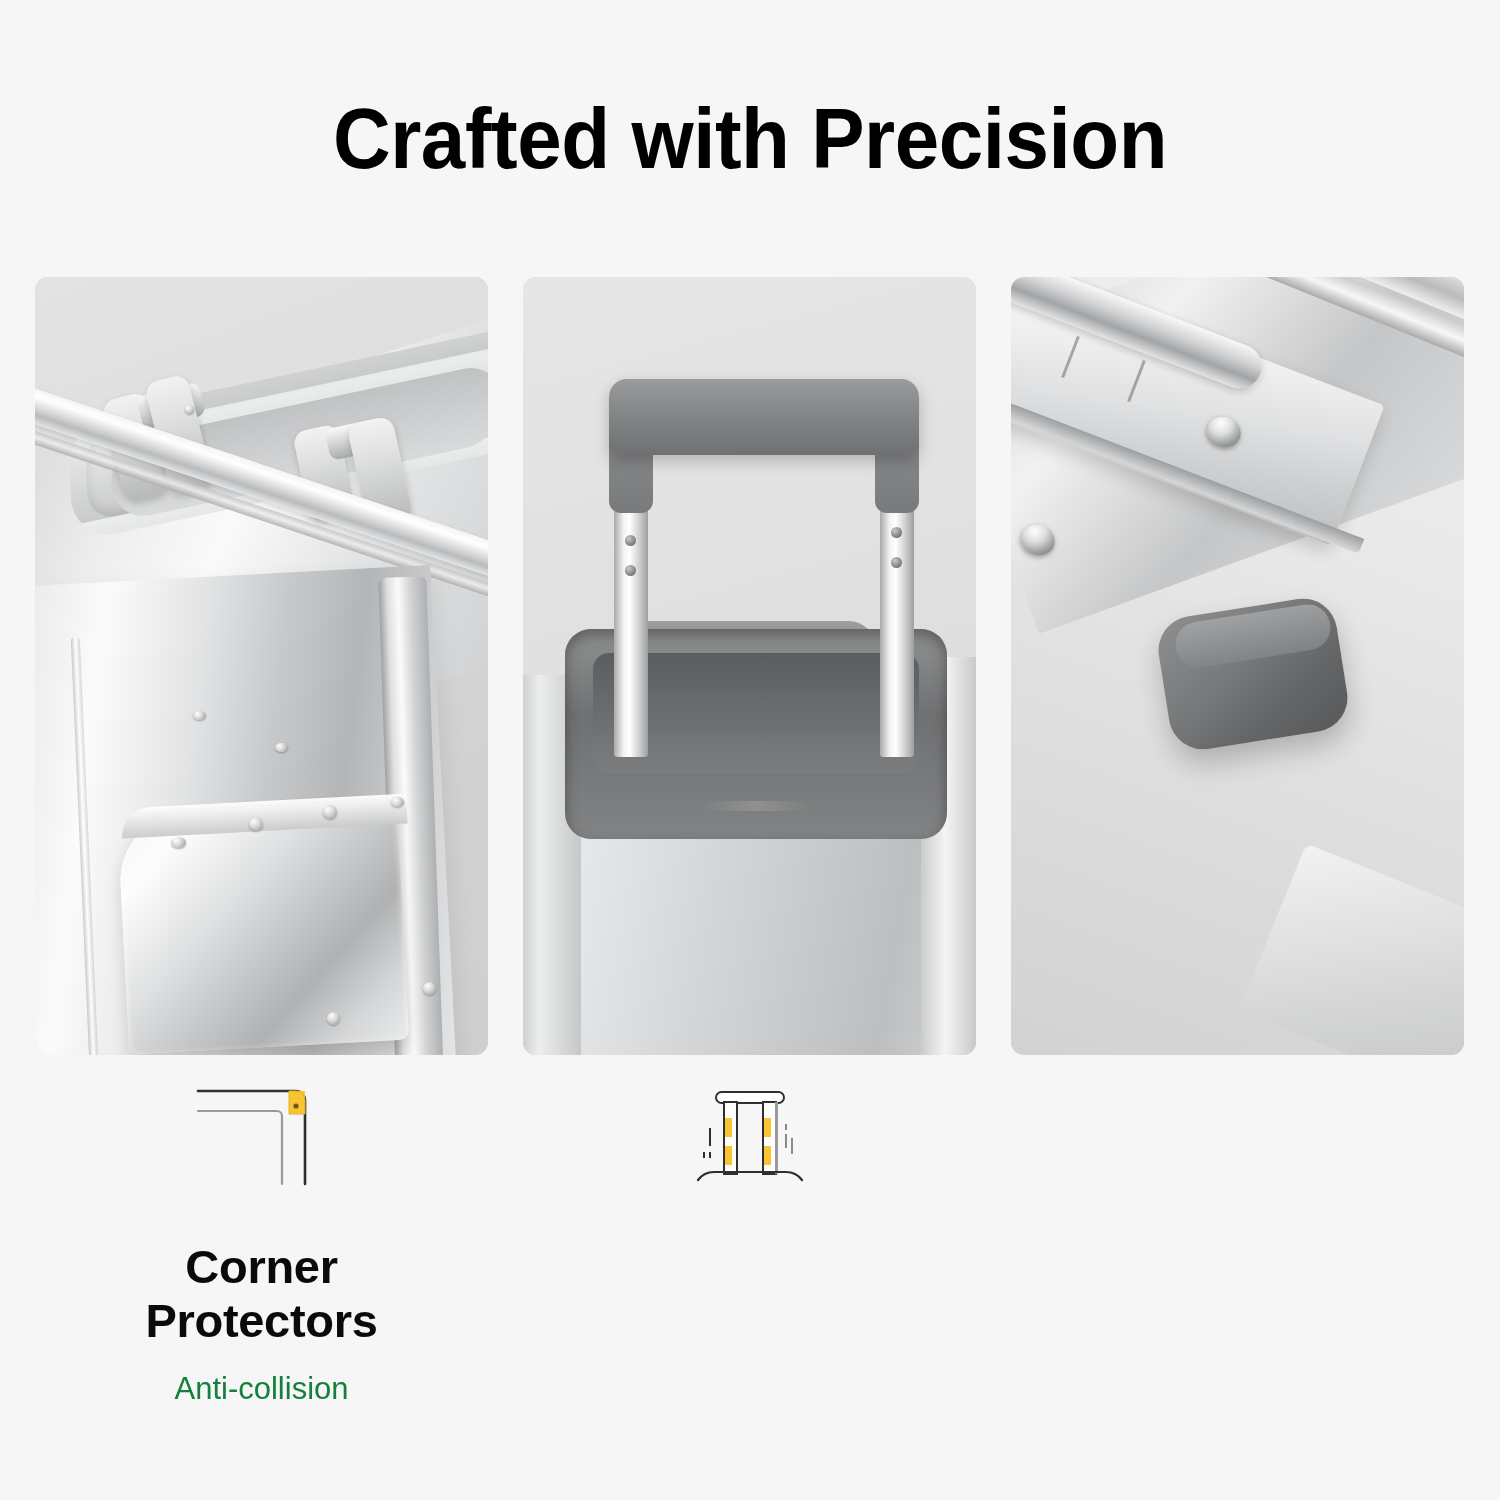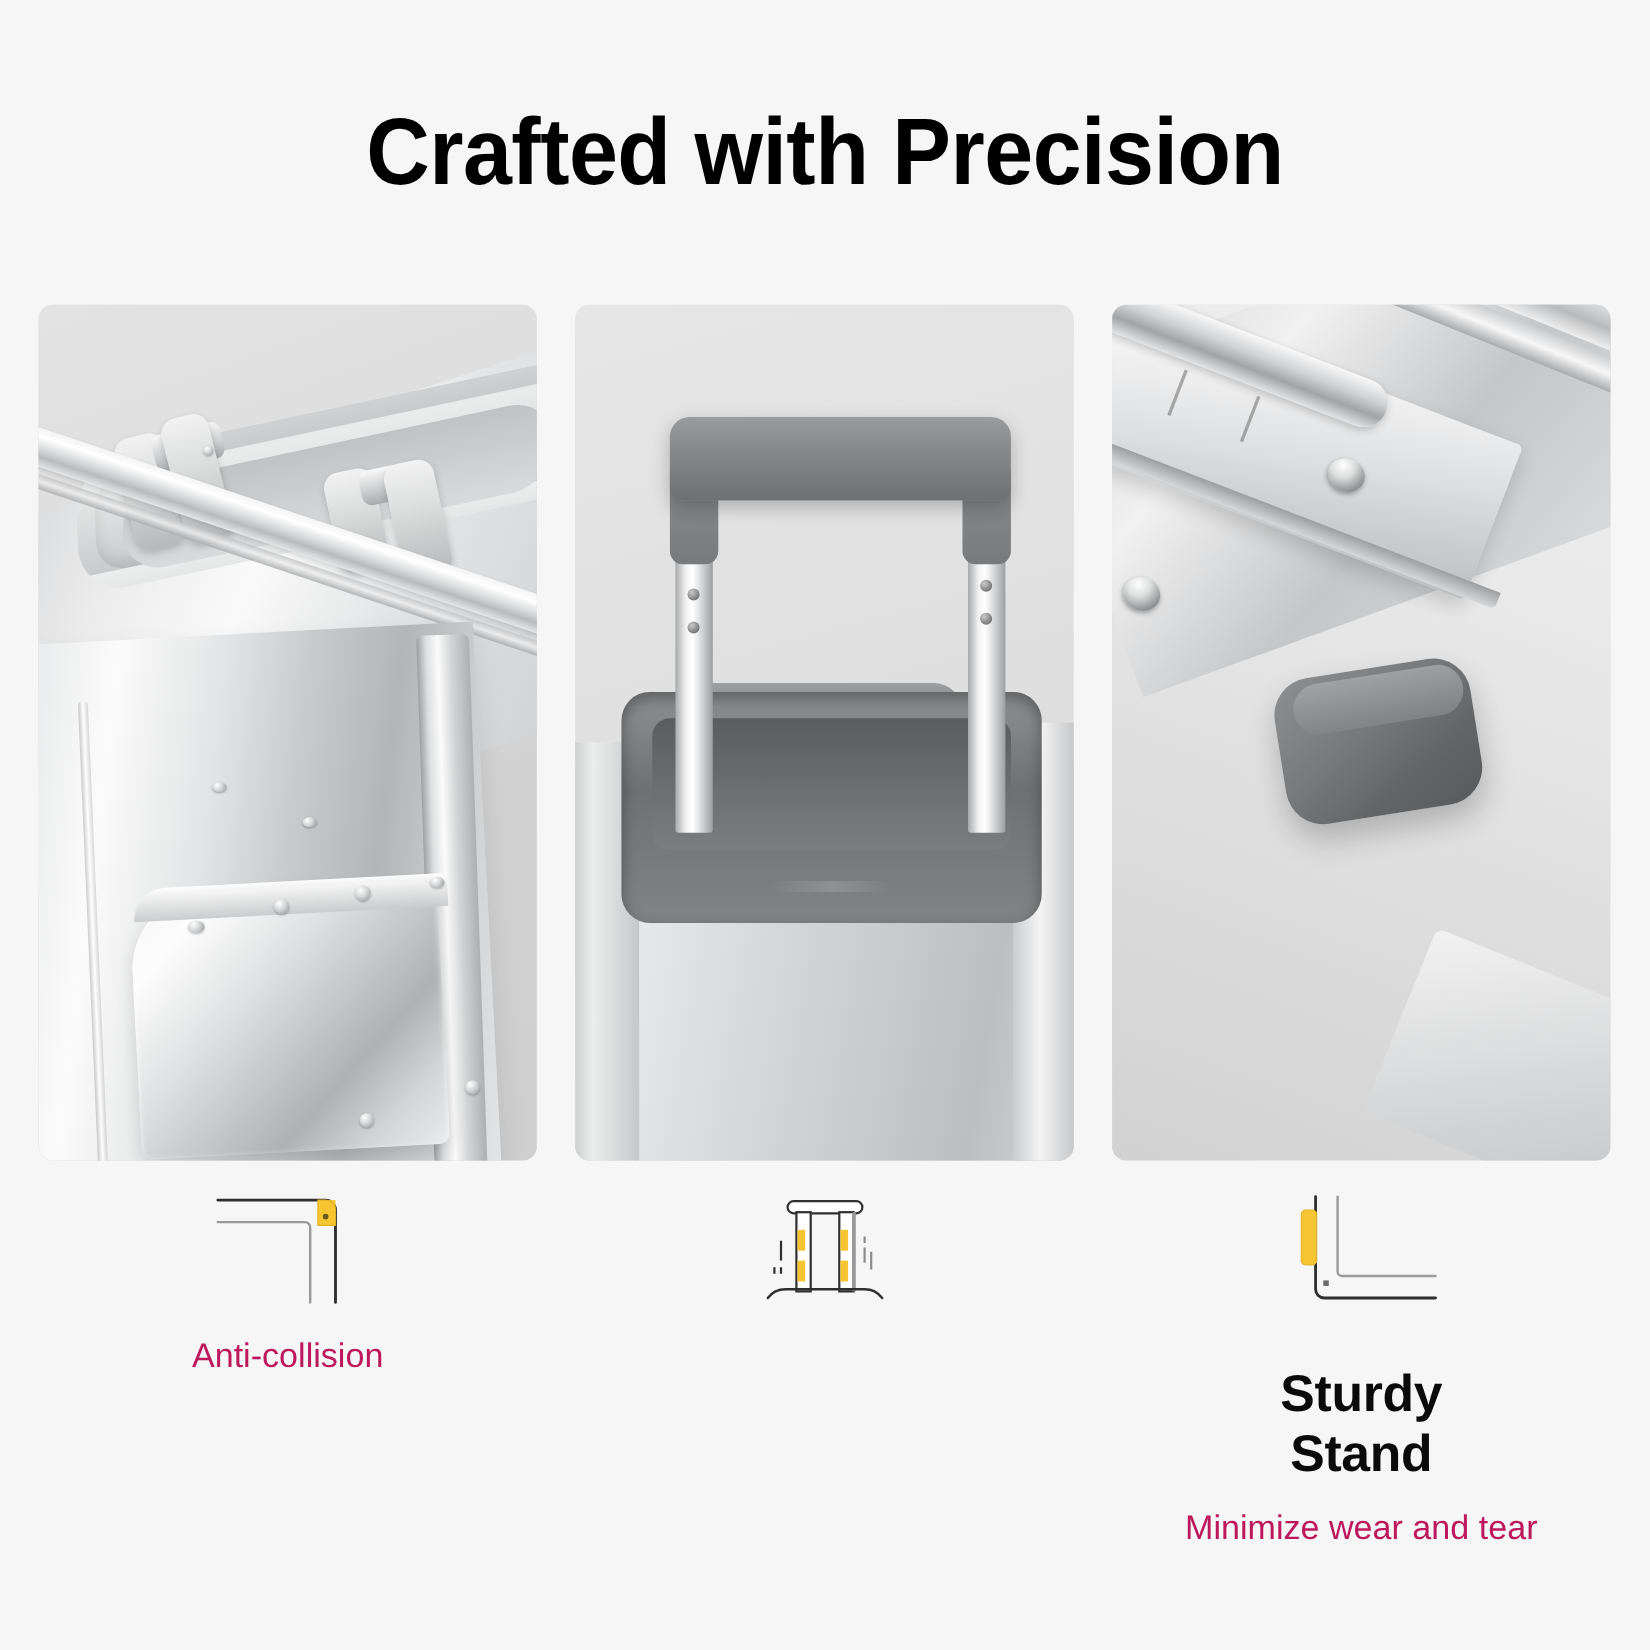--- a/index.html
+++ b/index.html
@@ -378,21 +378,21 @@
     font-size: 47px;
     line-height: 54px;
     color: #0a0a0a;
     text-align: center;
     letter-spacing: -0.3px;
   }
   .feat-sub {
     margin-top: 22px;
     font-size: 31px;
     line-height: 38px;
-    color: #be185d;
+    color: #15803d;
     text-align: center;
     font-weight: normal;
   }
 </style>
 </head>
 <body>
 
 <div class="page">
 
   <div class="headline">Crafted with Precision</div>
@@ -487,20 +487,24 @@
 
           <path d="M6 31 H85 A5 5 0 0 1 90 36 V104" fill="none" stroke="#9a9a9a" stroke-width="2.2" stroke-linecap="round"></path>
 
           <path d="M97 11 H104 A9 9 0 0 1 113 20 V34 H97 Z" fill="#F6C531"></path>
           <rect x="97" y="11" width="16" height="23" fill="#F6C531"></rect>
           <path d="M97 11 H104 A9 9 0 0 1 113 20 V34 H97 Z" fill="none" stroke="#E0B326" stroke-width="1"></path>
 
           <circle cx="104" cy="26" r="2.6" fill="#6a5a18"></circle>
         </svg>
       </div>
+      <div class="feat-title">
+        <span>Corner</span><br>
+        <span>Protectors</span>
+      </div>
       <div class="feat-sub">Anti-collision</div>
     </div>
 
     <div class="feature">
       <div class="icon-wrap">
         <svg width="140" height="112" viewBox="0 0 140 112">
 
           <rect x="36" y="12" width="68" height="11" rx="5.5" fill="#ffffff" stroke="#2f2f2f" stroke-width="2"></rect>
 
           <rect x="44" y="22" width="13" height="72" fill="#ffffff" stroke="#2f2f2f" stroke-width="2"></rect>
@@ -520,34 +524,15 @@
 
           <line x1="106" y1="44" x2="106" y2="50" stroke="#8b8b8b" stroke-width="2"></line>
           <line x1="106" y1="54" x2="106" y2="68" stroke="#8b8b8b" stroke-width="2"></line>
           <line x1="112" y1="58" x2="112" y2="74" stroke="#8b8b8b" stroke-width="2"></line>
 
           <path d="M18 100 Q24 92 34 92 H106 Q116 92 122 100" fill="none" stroke="#2f2f2f" stroke-width="2.2" stroke-linecap="round"></path>
         </svg>
       </div>
     </div>
 
-    <div class="feature">
-      <div class="icon-wrap">
-        <svg width="150" height="112" viewBox="0 0 150 112">
-
-          <path d="M33 8 V92 A8 8 0 0 0 41 100 H142" fill="none" stroke="#2f2f2f" stroke-width="2.6" stroke-linecap="round"></path>
-
-          <path d="M53 8 V76 A4 4 0 0 0 57 80 H142" fill="none" stroke="#9a9a9a" stroke-width="2.2" stroke-linecap="round"></path>
-
-          <rect x="20" y="20" width="14" height="50" rx="4" fill="#F6C531" stroke="#E0B326" stroke-width="1"></rect>
-
-          <rect x="40" y="84" width="5" height="5" fill="#6a6a6a"></rect>
-        </svg>
-      </div>
-      <div class="feat-title">
-        <span>Sturdy</span><br>
-        <span>Stand</span>
-      </div>
-      <div class="feat-sub">Minimize wear and tear</div>
-    </div>
 
   </div>
 </div>
 
 </body></html>

